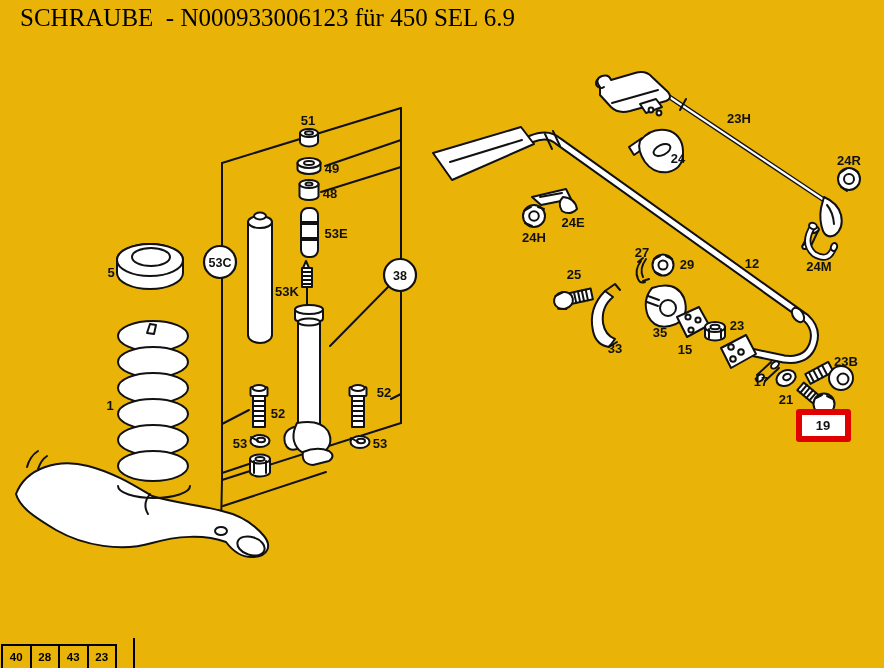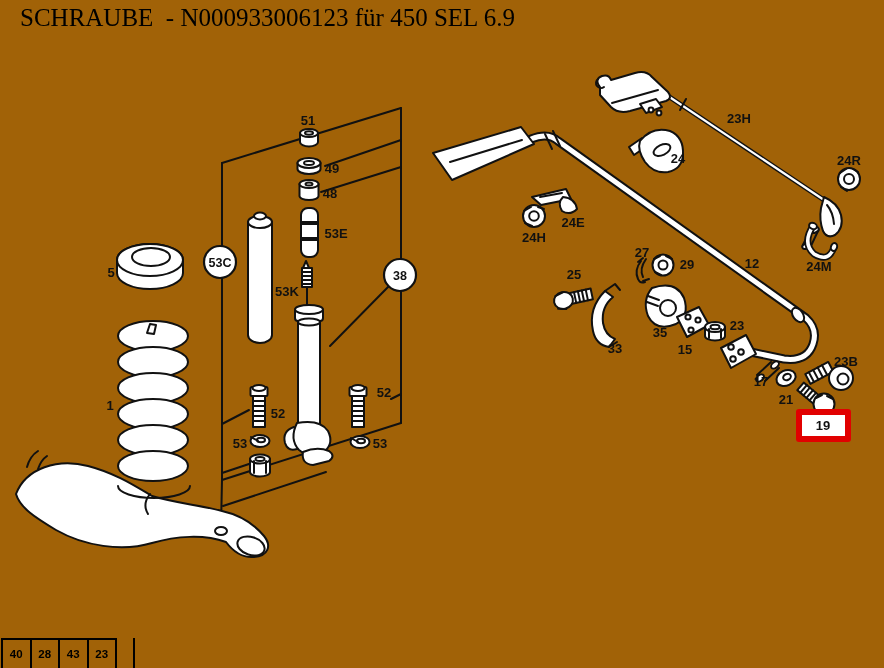--- a/index.html
+++ b/index.html
@@ -1,28 +1,28 @@
 <!DOCTYPE html>
 <html><head>
 <meta charset="utf-8">
 <style>
   html,body{margin:0;padding:0;background:#ffffff;}
-  .screen{position:relative;width:884px;height:668px;background:#a16207;overflow:hidden;
+  .screen{position:relative;width:884px;height:668px;background:#eab308;overflow:hidden;
           font-family:"Liberation Sans",sans-serif;}
   .page-title{position:absolute;left:20px;top:4px;font-family:"Liberation Serif",serif;
               font-size:25px;color:#000;white-space:pre;}
   .caption{position:absolute;left:142px;top:623px;font-family:"Liberation Serif",serif;
            font-size:21px;color:#000;white-space:pre;}
   .diagram-svg{position:absolute;left:0;top:0;}
   .lbl{font-family:"Liberation Sans",sans-serif;font-weight:bold;font-size:13px;fill:#111;
        text-anchor:middle;cursor:pointer;}
   .circ-lbl{font-family:"Liberation Sans",sans-serif;font-weight:bold;font-size:12.5px;fill:#111;
        text-anchor:middle;}
   .tab-row{position:absolute;left:1px;bottom:0;display:flex;border-top:2px solid #000;border-left:2px solid #000;}
-  .tab{width:26.5px;height:28px;border-right:2px solid #000;display:flex;align-items:center;
+  .tab{width:26.5px;height:22px;border-right:2px solid #000;display:flex;align-items:center;
        justify-content:center;font-weight:bold;font-size:11.5px;color:#000;}
   .tab-endline{position:absolute;left:133px;bottom:0;width:2px;height:30px;background:#000;}
 </style>
 </head>
 <body>
 
 <div class="screen">
 
   <div class="page-title">SCHRAUBE  - N000933006123 für 450 SEL 6.9</div>
 

